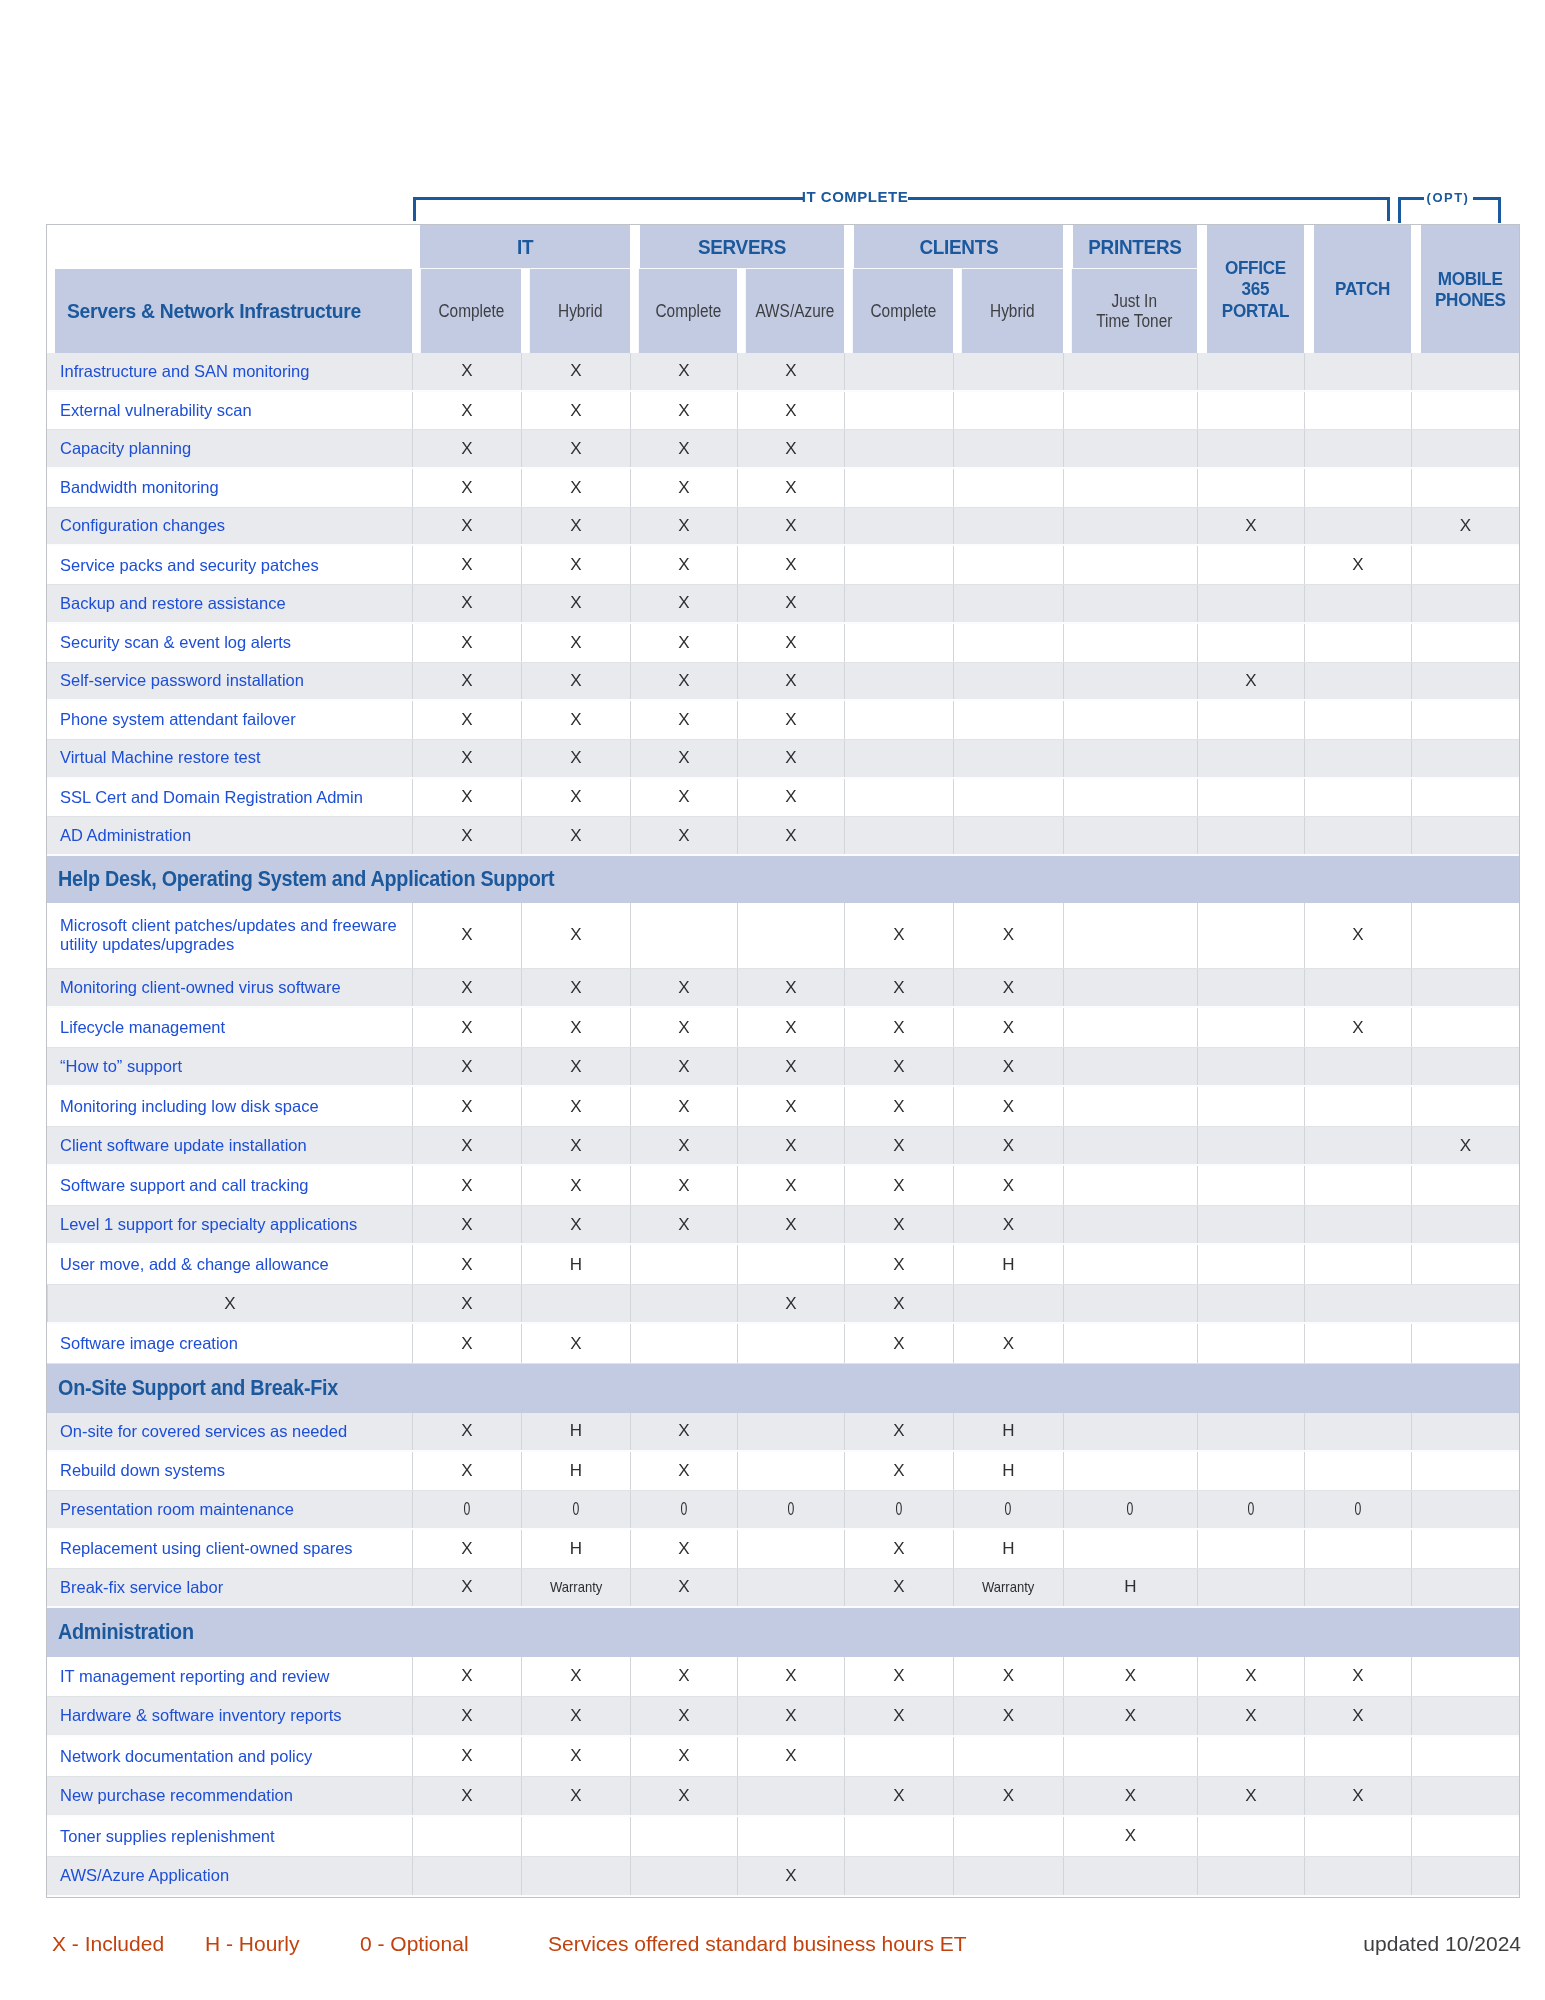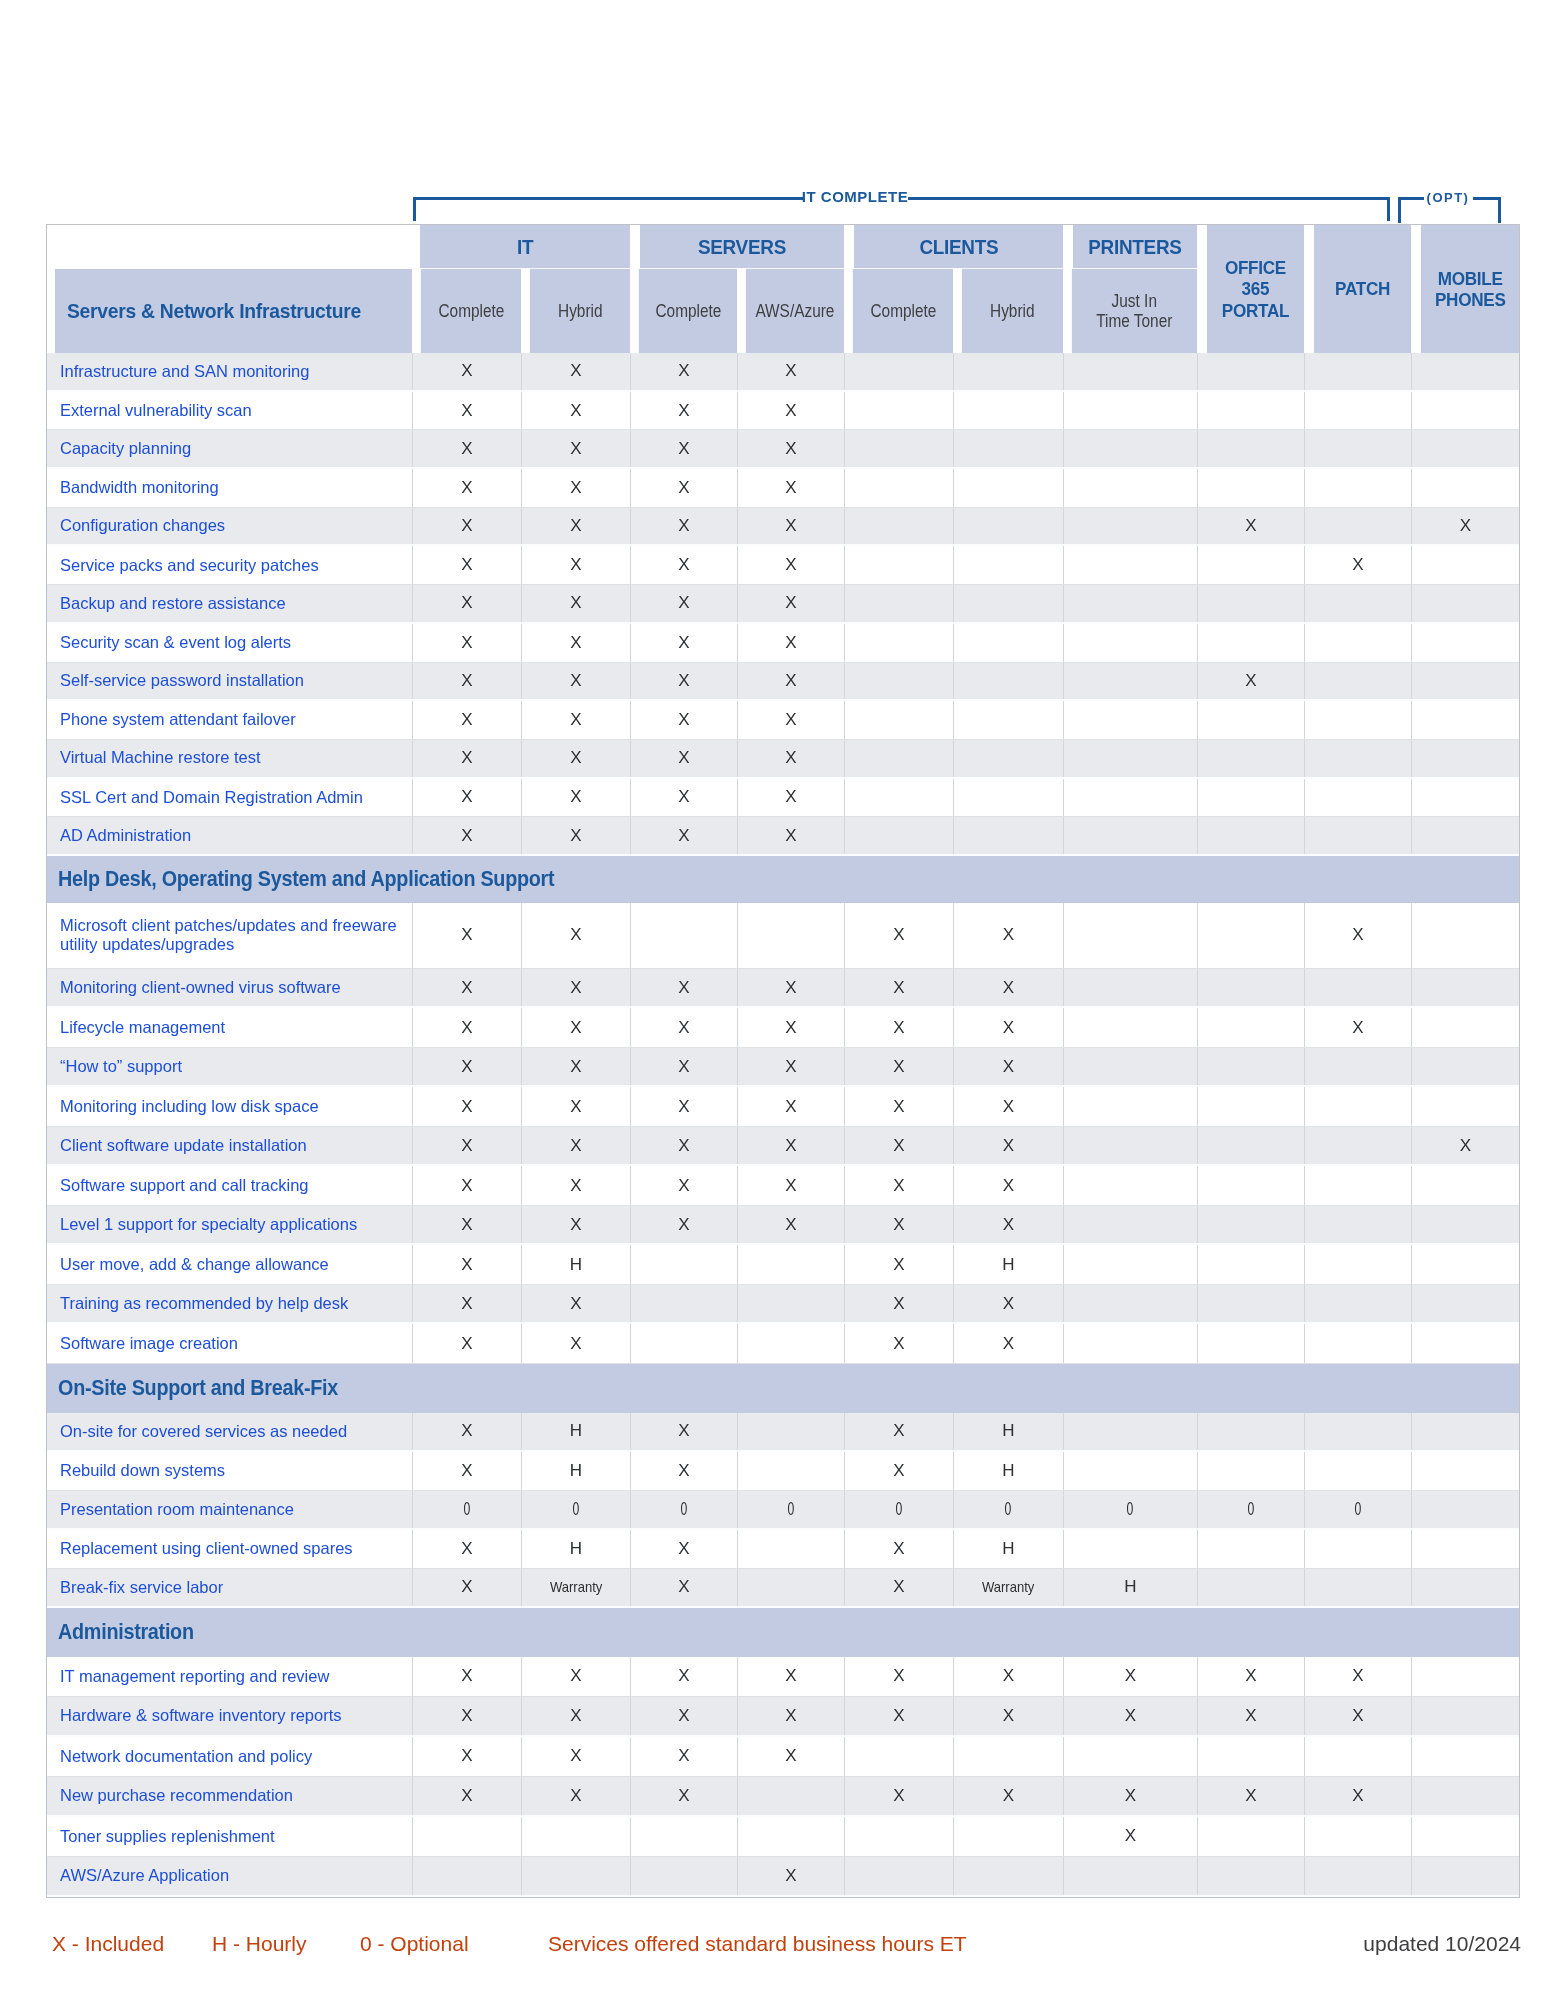--- a/index.html
+++ b/index.html
@@ -641,21 +641,20 @@
             </div>
             <div class="cell">
               <span class="mk">H</span>
             </div>
             <div class="cell"></div>
             <div class="cell"></div>
             <div class="cell"></div>
             <div class="cell"></div>
           </div>
           <div class="grid row gray">
-            <div class="cell label">Training as recommended by help desk</div>
             <div class="cell">
               <span class="mk">X</span>
             </div>
             <div class="cell">
               <span class="mk">X</span>
             </div>
             <div class="cell"></div>
             <div class="cell"></div>
             <div class="cell">
               <span class="mk">X</span>
@@ -965,18 +964,18 @@
             <div class="cell"></div>
             <div class="cell"></div>
             <div class="cell"></div>
           </div>
         </div>
       </div>
   </div>
 
   <div class="legend">
     <span style="left:52px;">X - Included</span>
-    <span style="left:212px;">H - Hourly</span>
+    <span style="left:205px;">H - Hourly</span>
     <span style="left:360px;">0 - Optional</span>
     <span style="left:548px;">Services offered standard business hours ET</span>
     <span class="updated">updated 10/2024</span>
   </div>
 </div>
 
 </body></html>

